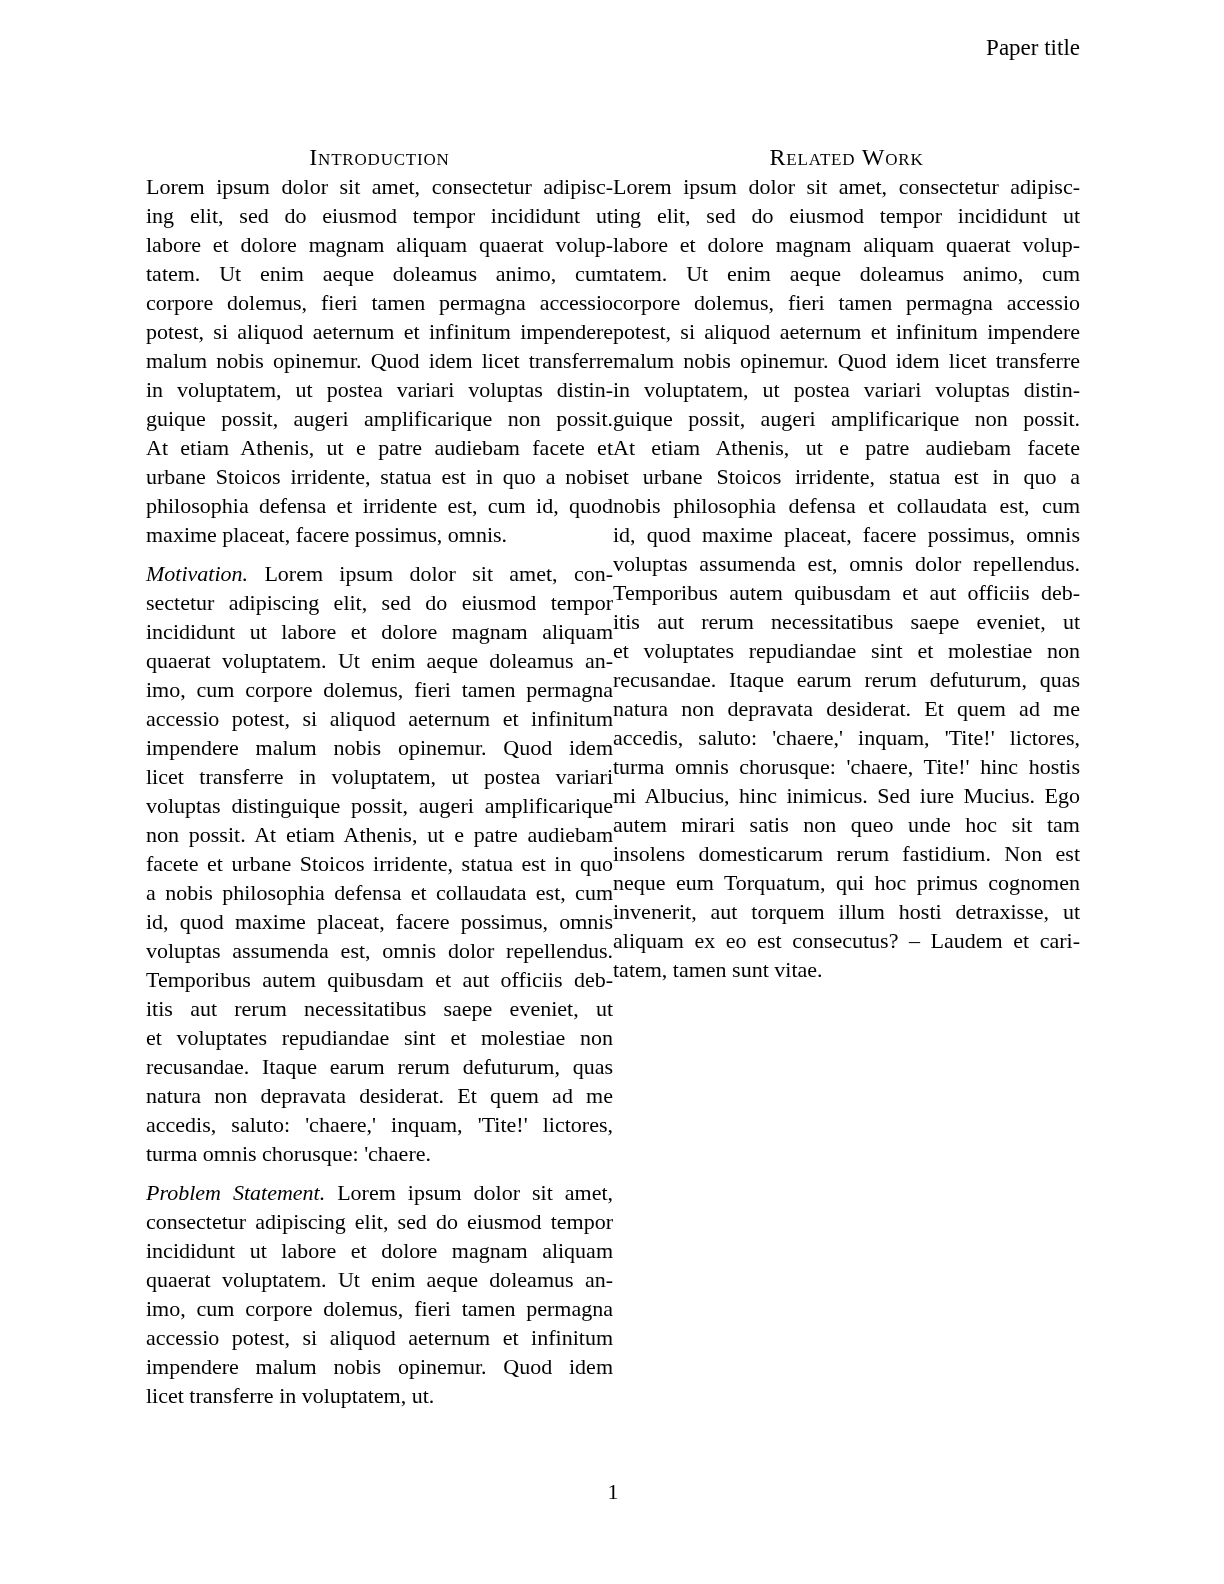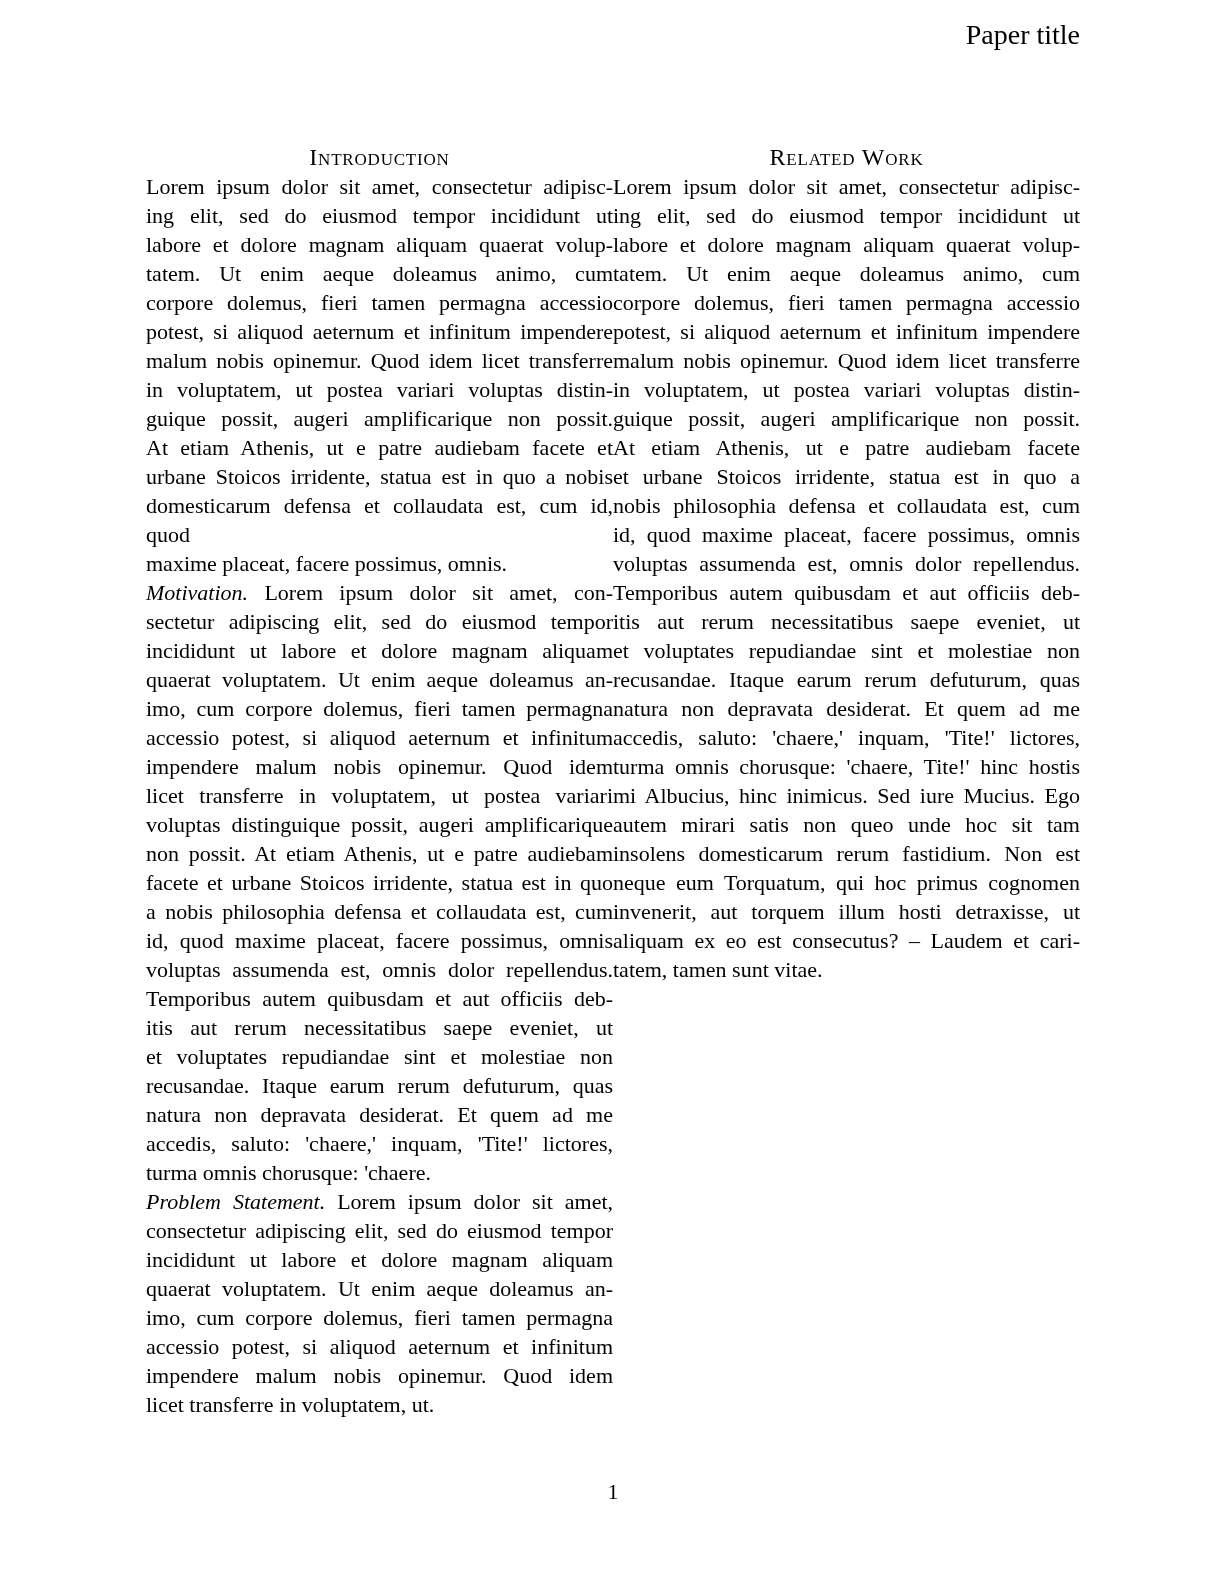--- a/index.html
+++ b/index.html
@@ -4,39 +4,39 @@
 <style>
   html, body { margin: 0; padding: 0; }
   body {
     width: 1224px; height: 1584px;
     background: #ffffff; color: #000000;
     font-family: "Liberation Serif", "DejaVu Serif", serif;
   }
   .page { position: relative; width: 1224px; height: 1584px; background: #fff; overflow: hidden; }
 
   .running-header {
-    position: absolute; top: 20px; right: 144px;
-    font-size: 28px; line-height: 29px; text-align: right;
+    position: absolute; top: 33px; right: 144px;
+    font-size: 23px; line-height: 29px; text-align: right;
   }
 
   .columns {
     position: absolute; top: 143px; left: 146px; width: 934px;
     display: flex; 
   }
   .col { flex: 1 1 0; min-width: 0; }
 
   .heading {
     margin: 0; padding: 0;
     font-size: 24px; line-height: 29px; font-weight: 400;
     font-variant: small-caps; letter-spacing: 0.8px;
     text-align: center;
   }
 
   .para { margin: 0; }
-  .para + .para { }
+  .para + .para { margin-top: 10px; }
 
   .line {
     font-size: 22px; line-height: 29px;
     text-align: justify; text-align-last: justify;
     white-space: normal;
   }
   .line.last { text-align-last: left; }
   .lead { font-style: italic; }
 
   .footer {
@@ -61,21 +61,21 @@
           <div class="line">ing elit, sed do eiusmod tempor incididunt ut</div>
           <div class="line">labore et dolore magnam aliquam quaerat volup-</div>
           <div class="line">tatem. Ut enim aeque doleamus animo, cum</div>
           <div class="line">corpore dolemus, fieri tamen permagna accessio</div>
           <div class="line">potest, si aliquod aeternum et infinitum impendere</div>
           <div class="line">malum nobis opinemur. Quod idem licet transferre</div>
           <div class="line">in voluptatem, ut postea variari voluptas distin-</div>
           <div class="line">guique possit, augeri amplificarique non possit.</div>
           <div class="line">At etiam Athenis, ut e patre audiebam facete et</div>
           <div class="line">urbane Stoicos irridente, statua est in quo a nobis</div>
-          <div class="line">domesticarum defensa et collaudata est, cum id, quod</div>
+          <div class="line">philosophia defensa et irridente est, cum id, quod</div>
           <div class="line last">maxime placeat, facere possimus, omnis.</div>
         </div>
         <div class="para">
           <div class="line"><i class="lead">Motivation.</i> <span>Lorem ipsum dolor sit amet, con-</span></div>
           <div class="line">sectetur adipiscing elit, sed do eiusmod tempor</div>
           <div class="line">incididunt ut labore et dolore magnam aliquam</div>
           <div class="line">quaerat voluptatem. Ut enim aeque doleamus an-</div>
           <div class="line">imo, cum corpore dolemus, fieri tamen permagna</div>
           <div class="line">accessio potest, si aliquod aeternum et infinitum</div>
           <div class="line">impendere malum nobis opinemur. Quod idem</div>

